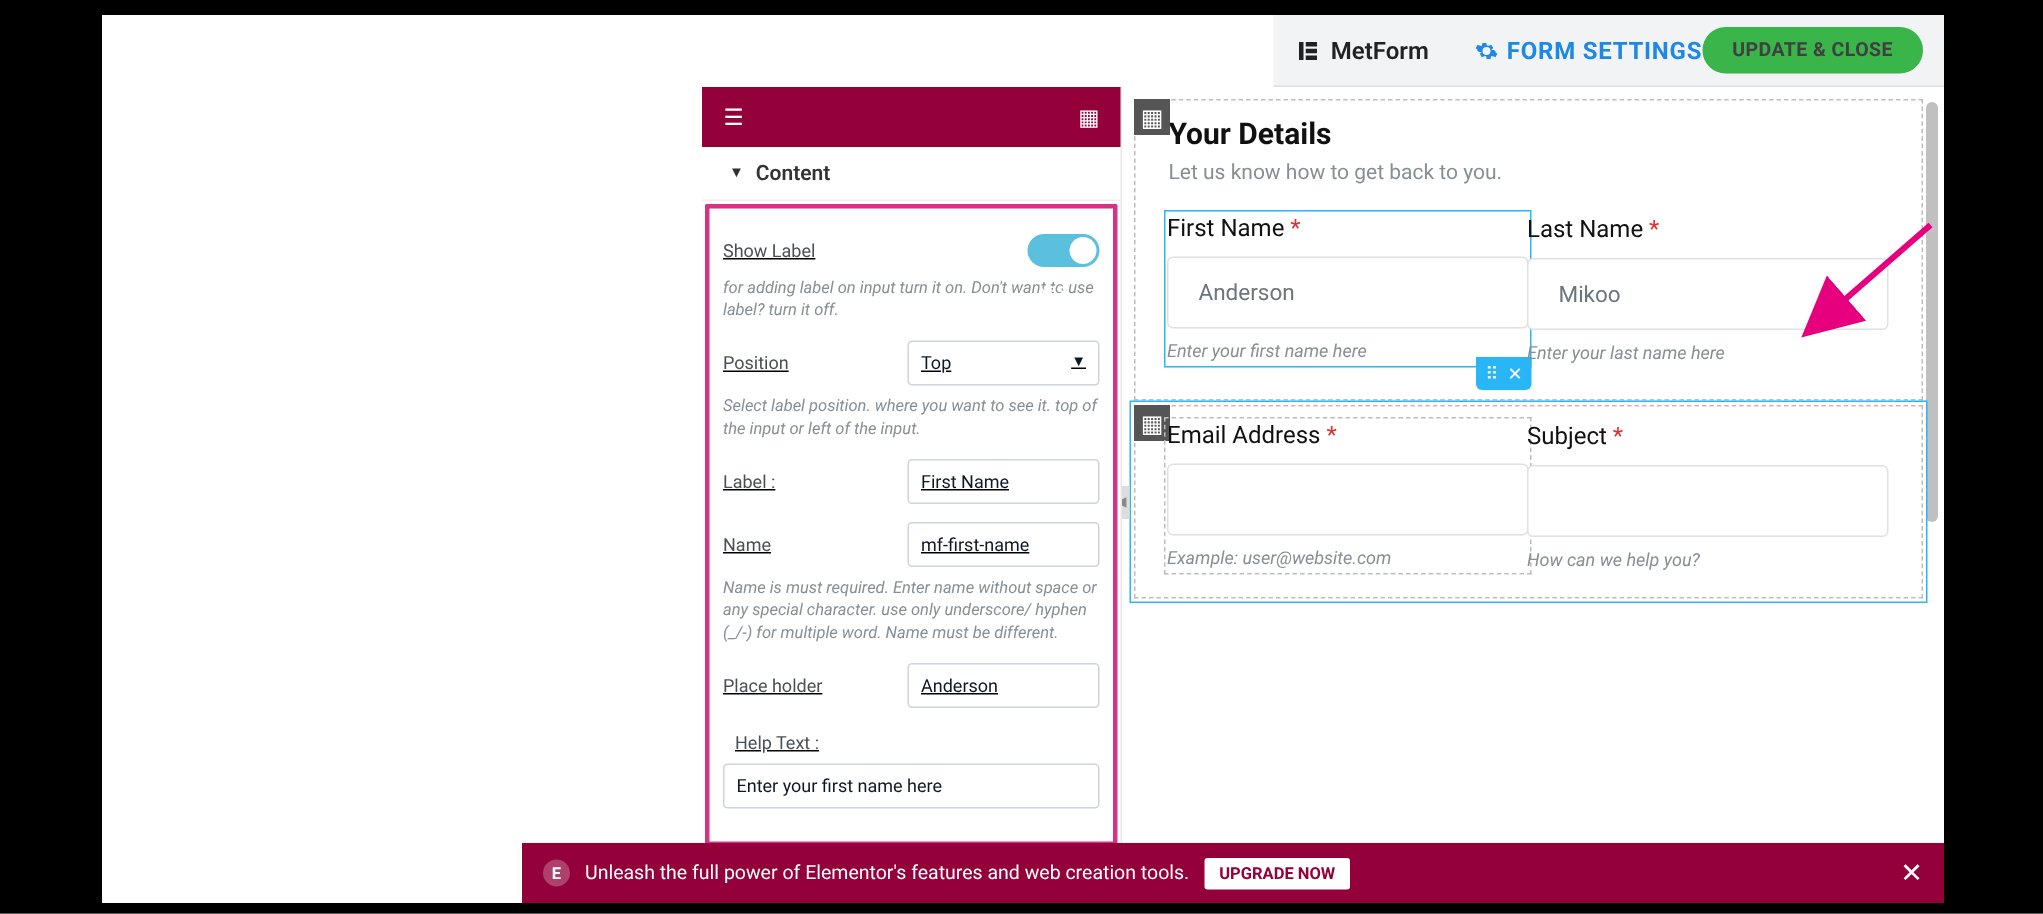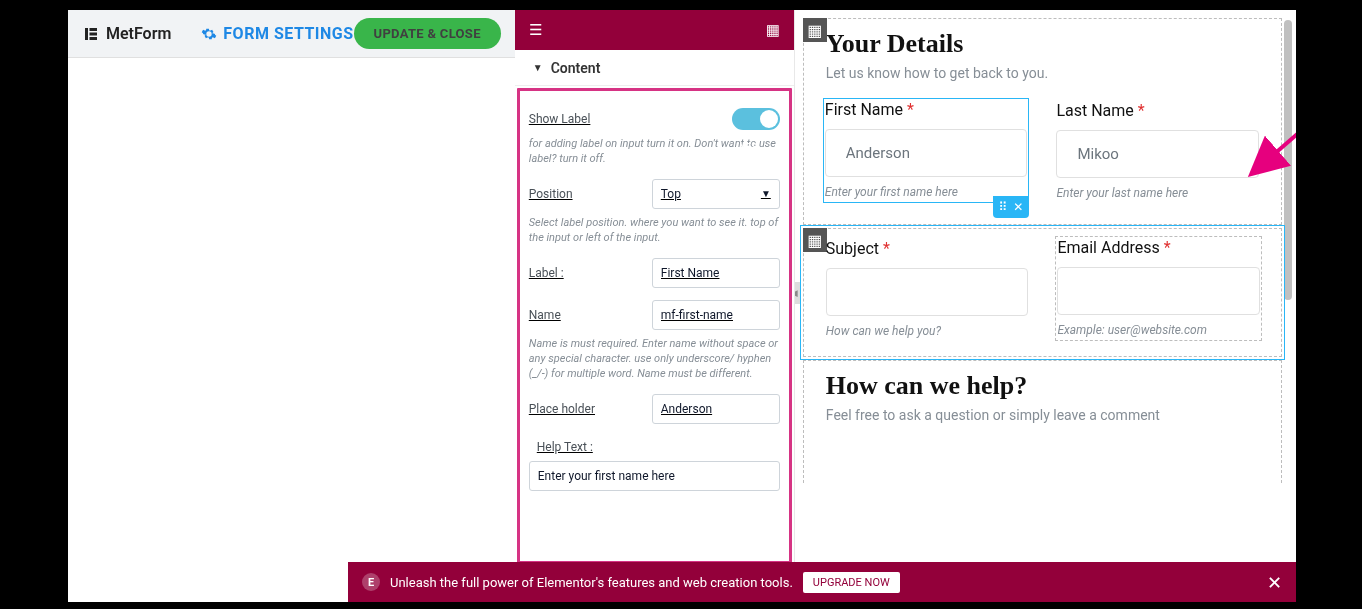--- a/index.html
+++ b/index.html
@@ -4,22 +4,23 @@
 <style>
   * { margin: 0; padding: 0; box-sizing: border-box; font-family: -apple-system, BlinkMacSystemFont, "Segoe UI", Roboto, Arial, sans-serif; }
   body { background: #000; width: 1362px; height: 609px; position: relative; overflow: hidden; }
 
   .app-overlay {
     position: absolute;
     left: 68px; top: 10px;
     width: 1228px; height: 592px;
     background: #fff;
     box-shadow: 0 0 0 9999px rgba(0,0,0,0.55);
-    display: flex; flex-direction: row;
+    display: flex; flex-direction: column;
     overflow: hidden;
+    align-items: flex-end;
   }
 
   .top-bar {
     height: 48px; background: #f1f3f5;
     display: flex; align-items: center; padding: 0 14px;
     border-bottom: 1px solid #e0e0e0;
   }
   .brand { display: flex; align-items: center; gap: 6px; font-weight: 600; color: #222; }
   .brand svg { width: 18px; height: 18px; }
   .form-settings { display:flex; align-items:center; gap:6px; margin-left: 30px; color:#1e88e5; font-weight:700; letter-spacing: .5px; }
@@ -94,24 +95,24 @@
 
   .section {
     border: 1px dashed #bdbdbd; position:relative;
     padding: 10px 22px 24px 22px; margin-bottom: 3px;
   }
   .section-handle {
     position:absolute; left:-1px; top:-1px;
     width:24px; height:24px; background:#555; color:#fff;
     display:flex; align-items:center; justify-content:center;
   }
-  .section-title { font-size: 26px; font-weight:700; color:#111; margin-bottom: 6px; font-family: Liberation Serif, serif; }
+  .section-title { font-size: 20px; font-weight:700; color:#111; margin-bottom: 6px; }
   .section-sub { font-size: 14px; color:#868e96; }
 
-  .form-row { display:flex; gap:30px; margin-top: 20px; }
+  .form-row { display:flex; margin-top: 20px; }
   .form-col { flex:1; position:relative; }
   .col-border-selected { outline: 1px solid #29b6f6; outline-offset: 0; padding:1px; margin:-2px; position:relative; }
   .col-border-dashed { outline: 1px dashed #bdbdbd; outline-offset: 0; padding:1px; margin:-2px; position:relative; }
 
   .edit-popover {
     position:absolute; right:-1px; bottom:-16px;
     background:#29b6f6; color:#fff; height:22px;
     display:flex; align-items:center; padding: 0 6px; gap:6px;
     border-radius: 0 0 4px 4px; font-size:12px;
   }
@@ -134,21 +135,21 @@
     position:absolute; left:-15px; top:50%; transform:translateY(-50%);
     width:11px; height:22px; background:#ddd; border-radius: 3px 0 0 3px;
     display:flex; align-items:center; justify-content:center; color:#888; font-size:9px;
   }
 
   .promo-bar {
     position:absolute; left:280px; right:0; bottom:0; height:40px;
     background:#93003a; color:#fff; display:flex; align-items:center;
     padding: 0 14px; gap:10px; font-size:13px;
   }
-  .promo-bar .badge { background:#fff; color:#93003a; border:none; padding:4px 10px; font-size:11px; font-weight:400; border-radius:2px; }
+  .promo-bar .badge { background:#fff; color:#93003a; border:none; padding:4px 10px; font-size:11px; font-weight:700; border-radius:2px; }
   .promo-bar .close { margin-left:auto; font-size:18px; }
   .promo-icon { width:18px; height:18px; border-radius:50%; background:rgba(255,255,255,.25); display:flex; align-items:center; justify-content:center; font-size:11px; font-weight:700; }
 
   .arrow-annot {
     position:absolute; pointer-events:none;
     left: 469px; top: 90px;
   }
   .arrow-annot svg { overflow:visible; }
 </style>
 </head>
@@ -264,41 +265,37 @@
             <input class="big-input" placeholder="Mikoo" style="">
             <div class="under-help">Enter your last name here</div>
           </div>
         </div>
       </div>
 
       <div class="section row-selected" style="padding-bottom:18px;">
         <div class="section-handle">▦</div>
         <div class="row-left-arrow">◀</div>
         <div class="form-row" style="margin-top:0;">
+          <div class="form-col col-border-dashed">
+            <div class="field-label">
+              <span>Email Address</span> <span class="req">*</span>
+            </div>
+            <input class="big-input" style="">
+            <div class="under-help">Example: user@website.com</div>
+          </div>
           <div class="form-col">
             <div class="field-label">
               <span>Subject</span> <span class="req">*</span>
             </div>
             <input class="big-input" style="">
             <div class="under-help">How can we help you?</div>
           </div>
-          <div class="form-col col-border-dashed">
-            <div class="field-label">
-              <span>Email Address</span> <span class="req">*</span>
-            </div>
-            <input class="big-input" style="">
-            <div class="under-help">Example: user@website.com</div>
-          </div>
-        </div>
-      </div>
-
-      <div class="section" style="border-bottom:none; padding-bottom:60px;">
-        <div class="section-title">How can we help?</div>
-        <div class="section-sub">Feel free to ask a question or simply leave a comment</div>
-      </div>
+        </div>
+      </div>
+
 
       <div class="arrow-annot">
         <svg width="80" height="70">
           <defs>
               <marker id="ah" markerWidth="10" markerHeight="10" refX="2" refY="5" orient="auto">
                 <path d="M0,0 L10,5 L0,10 z" fill="#e6007e"></path>
               </marker>
             </defs>
           <line x1="70" y1="2" x2="8" y2="56" stroke="#e6007e" stroke-width="4" marker-end="url(#ah)"></line>
         </svg>

